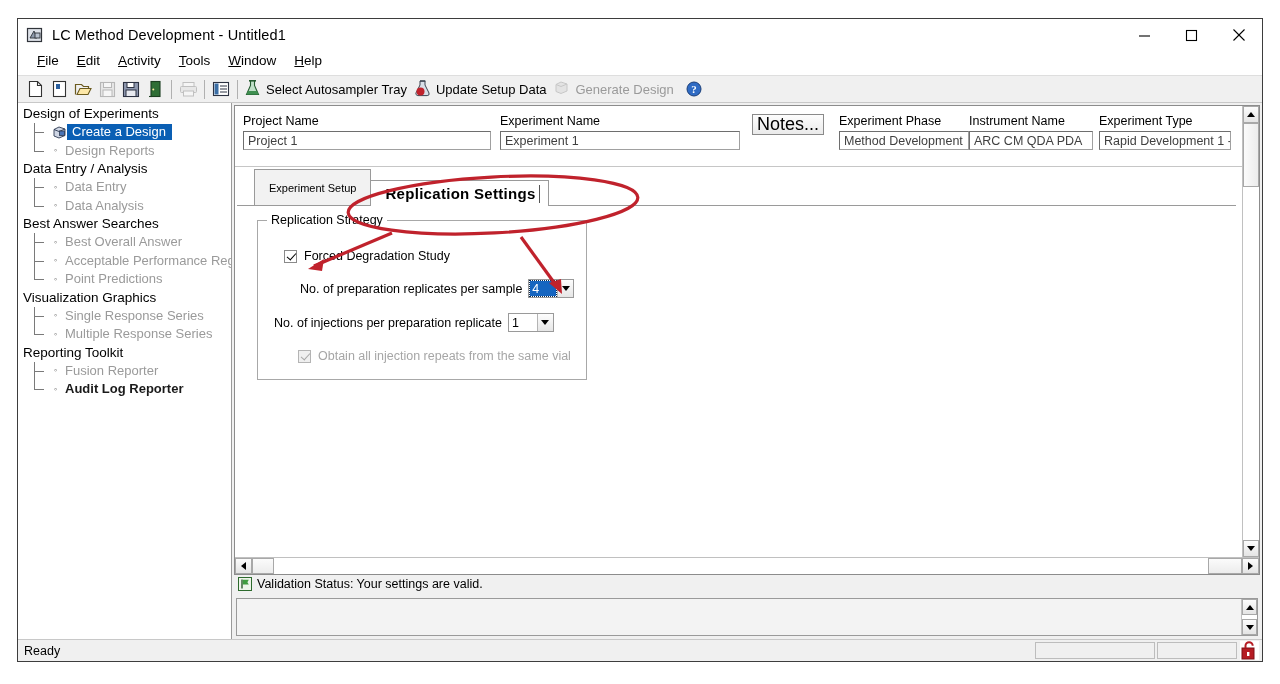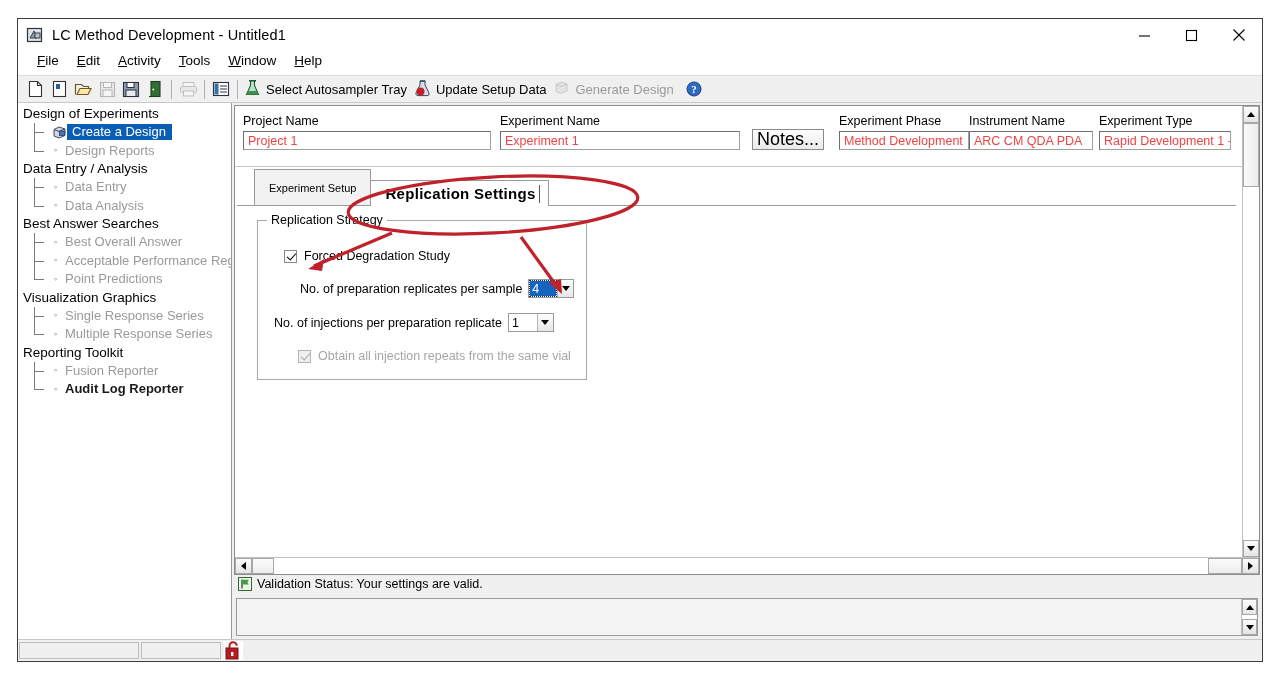--- a/index.html
+++ b/index.html
@@ -183,38 +183,38 @@
   }
   .docscroll {
     flex: 1 1 auto;
     position: relative;
     overflow: hidden;
     background: #ffffff;
   }
 
   
   .fieldrow {
-    display: flex; align-items: flex-end;
+    display: flex; 
     padding: 8px 6px 8px 8px;
     gap: 0;
     height: 52px;
   }
   .field { display: flex; flex-direction: column; }
   .field-label {
     font-size: 12.5px; color: #000;
     margin-bottom: 3px; white-space: nowrap;
     line-height: 14px;
   }
   .field-input {
     height: 19px;
     border: 1px solid #a0a0a0;
     border-top-color: #6e6e6e;
     border-left-color: #6e6e6e;
     background: #ffffff;
-    font-size: 12.5px; color: #ef4444;
+    font-size: 12.5px; color: #404040;
     padding: 0 4px;
     display: flex; align-items: center;
     white-space: nowrap; overflow: hidden;
   }
   .notes-btn {
     height: 21px; width: 72px;
     border: 1px solid #8a8a8a;
     background: linear-gradient(#fdfdfd,#eaeaea);
     font-size: 18px; color: #000;
     display: flex; align-items: center; justify-content: center;
@@ -796,20 +796,21 @@
             <div class="sb-track"></div>
             <div class="sb-btn">
                 <span class="tri down"></span>
               </div>
           </div>
         </div>
       </div>
     </div>
 
     <div class="statusbar">
+      <span class="status-main">Ready</span>
       <span class="status-pane"></span>
       <span class="status-pane w2"></span>
       <span class="lock-icon">
         <svg width="20" height="19" viewBox="0 0 20 19">
           <rect x="1" y="0" width="19" height="19" fill="#ffffff"></rect>
           <rect x="3" y="7" width="12" height="11" fill="#b51b22" stroke="#7d1016" stroke-width="1"></rect>
           <path d="M6.5 7V4.8a3.6 3.6 0 0 1 7.2 0" fill="none" stroke="#b51b22" stroke-width="2"></path>
           <rect x="8" y="11" width="2.4" height="4" fill="#ffffff"></rect>
         </svg>
       </span>

